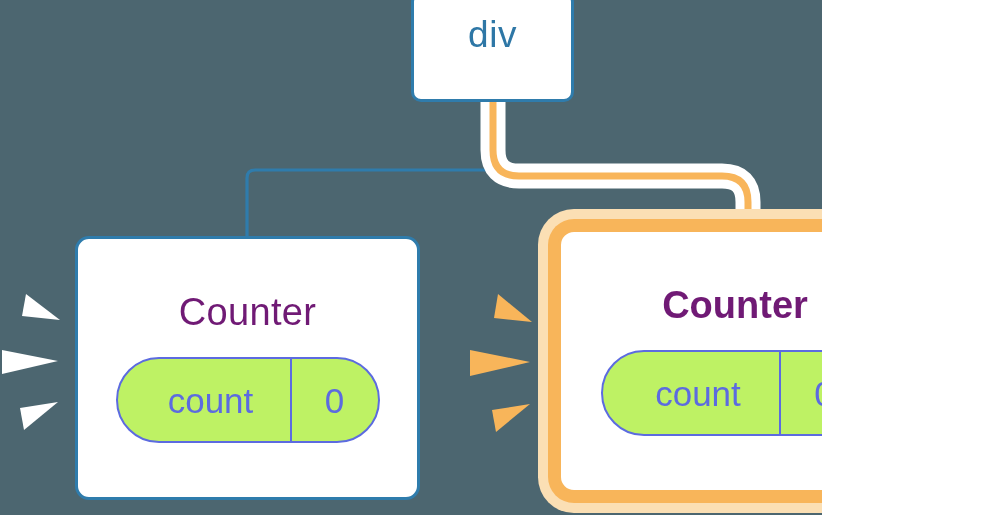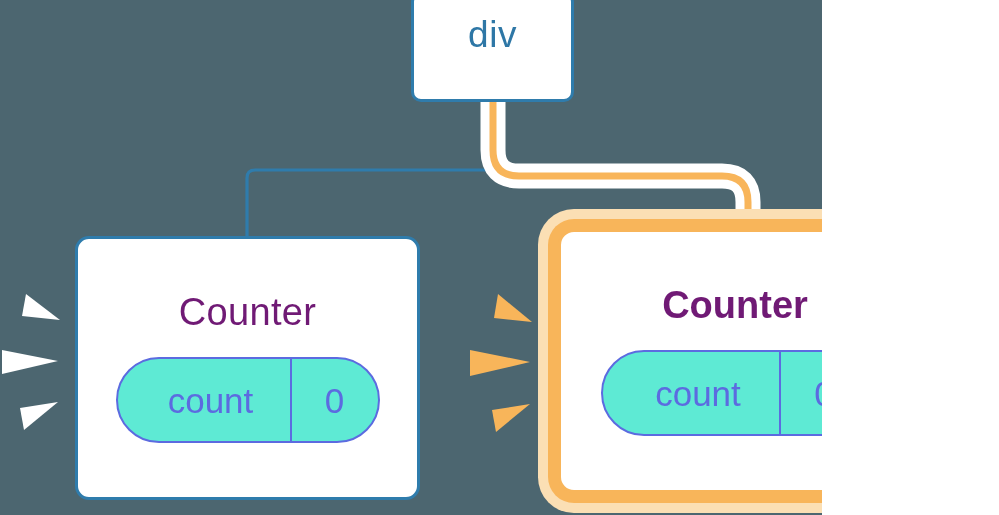--- a/index.html
+++ b/index.html
@@ -84,21 +84,21 @@
     letter-spacing: 0px;
   }
   
   .pill {
     display: flex;
     align-items: stretch;
     border: 2px solid #5c6be0;
     border-radius: 999px;
     height: 86px;
     box-sizing: border-box;
-    background: #5eead4;
+    background: #bef264;
   }
   #counter-left .pill { width: 264px; }
   #counter-right .pill { width: 268px; }
   .pill-key, .pill-val {
     display: flex;
     align-items: center;
     justify-content: center;
     color: #5c6be0;
     font-size: 35px;
     line-height: 1;

